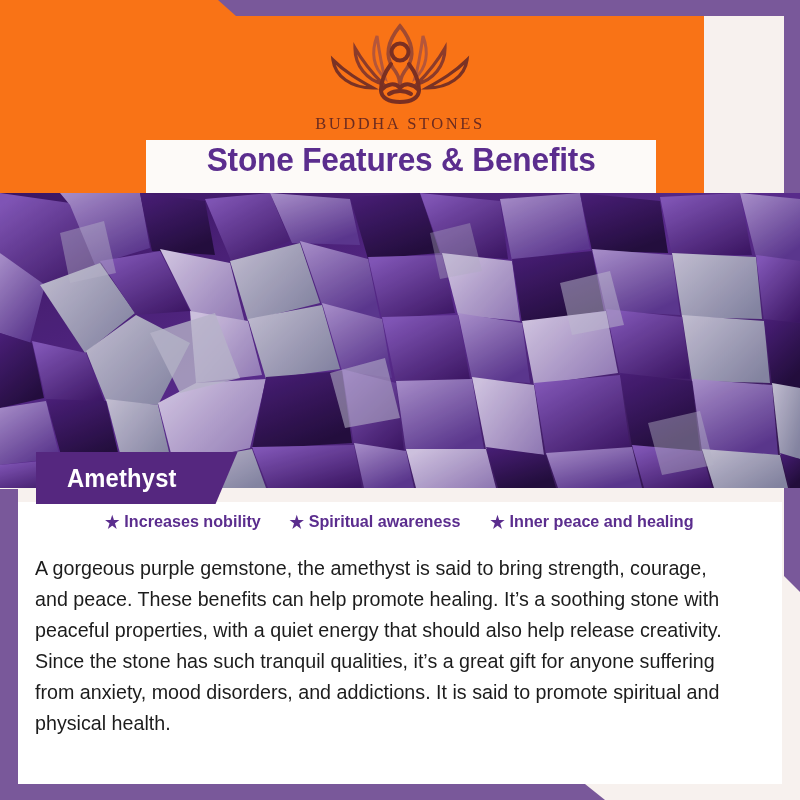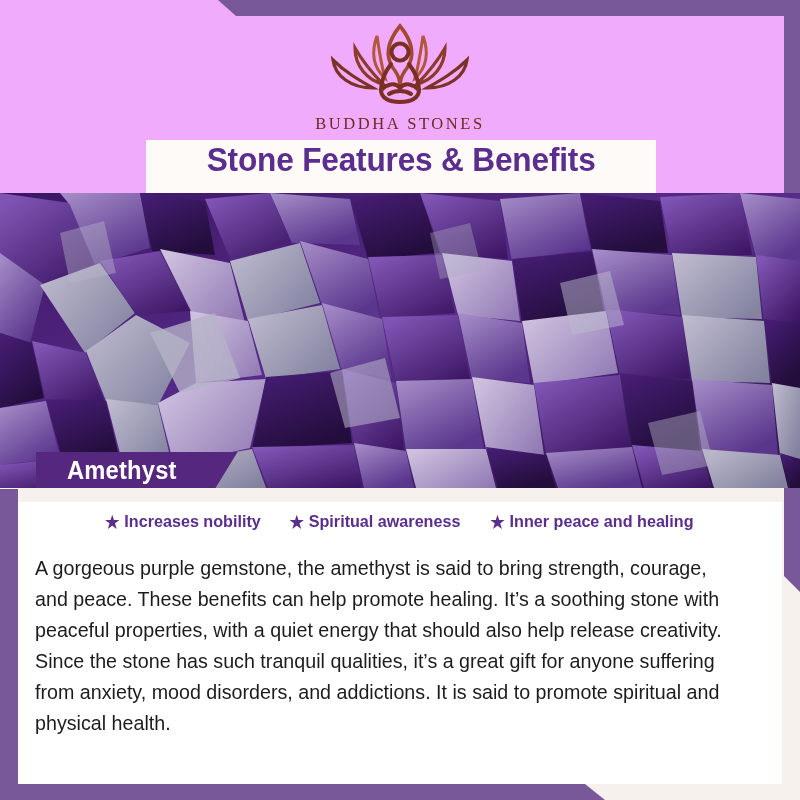--- a/index.html
+++ b/index.html
@@ -38,22 +38,22 @@
     background:#79589a; z-index:6;
   }
   .frame-bottom {
     position:absolute; left:0; bottom:0; width:800px; height:16px;
     background:#79589a; z-index:6;
     clip-path: polygon(0 0, 585px 0, 605px 16px, 0 16px);
   }
 
   
   .header {
-    position:absolute; top:0; left:0; width:800px; height:193px;
-    background:#f0abfc; z-index:2;
+    position:absolute; top:0; left:0; width:704px; height:193px;
+    background:#f97316; z-index:2;
   }
   .logo-wrap {
     position:absolute; top:18px; left:0; width:800px;
     display:flex; flex-direction:column; align-items:center;
   }
   .logo-mark { width:170px; height:92px; display:block; }
   .logo-text {
     margin-top:4px;
     font-family:"Liberation Serif", serif;
     font-size:16.5px; letter-spacing:2.6px;
@@ -83,21 +83,21 @@
     position:absolute; top:193px; left:0;
     width:800px; height:295px;
     overflow:hidden; z-index:1;
     background:#2a1140;
   }
   .photo svg { display:block; width:800px; height:295px; }
 
   
   .name-tag {
     position:absolute; top:452px; left:36px;
-    height:36px; padding:0 58px 0 28px;
+    height:52px; padding:0 58px 0 28px;
     background:#55277f;
     display:flex; align-items:center;
     clip-path: polygon(0 0, 100% 0, calc(100% - 22px) 100%, 0 100%);
     z-index:5;
   }
   .name-tag-text {
     font-family:"Liberation Sans Narrow","Liberation Sans", sans-serif;
     font-weight:700; font-size:25px; color:#ffffff;
     letter-spacing:0.2px; white-space:nowrap;
     transform:scaleX(0.95);

